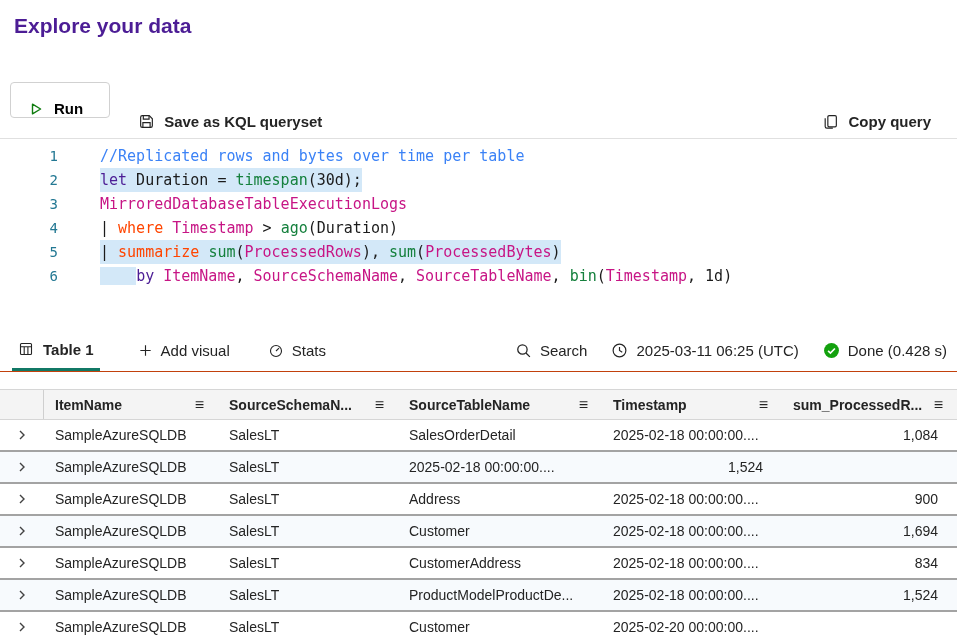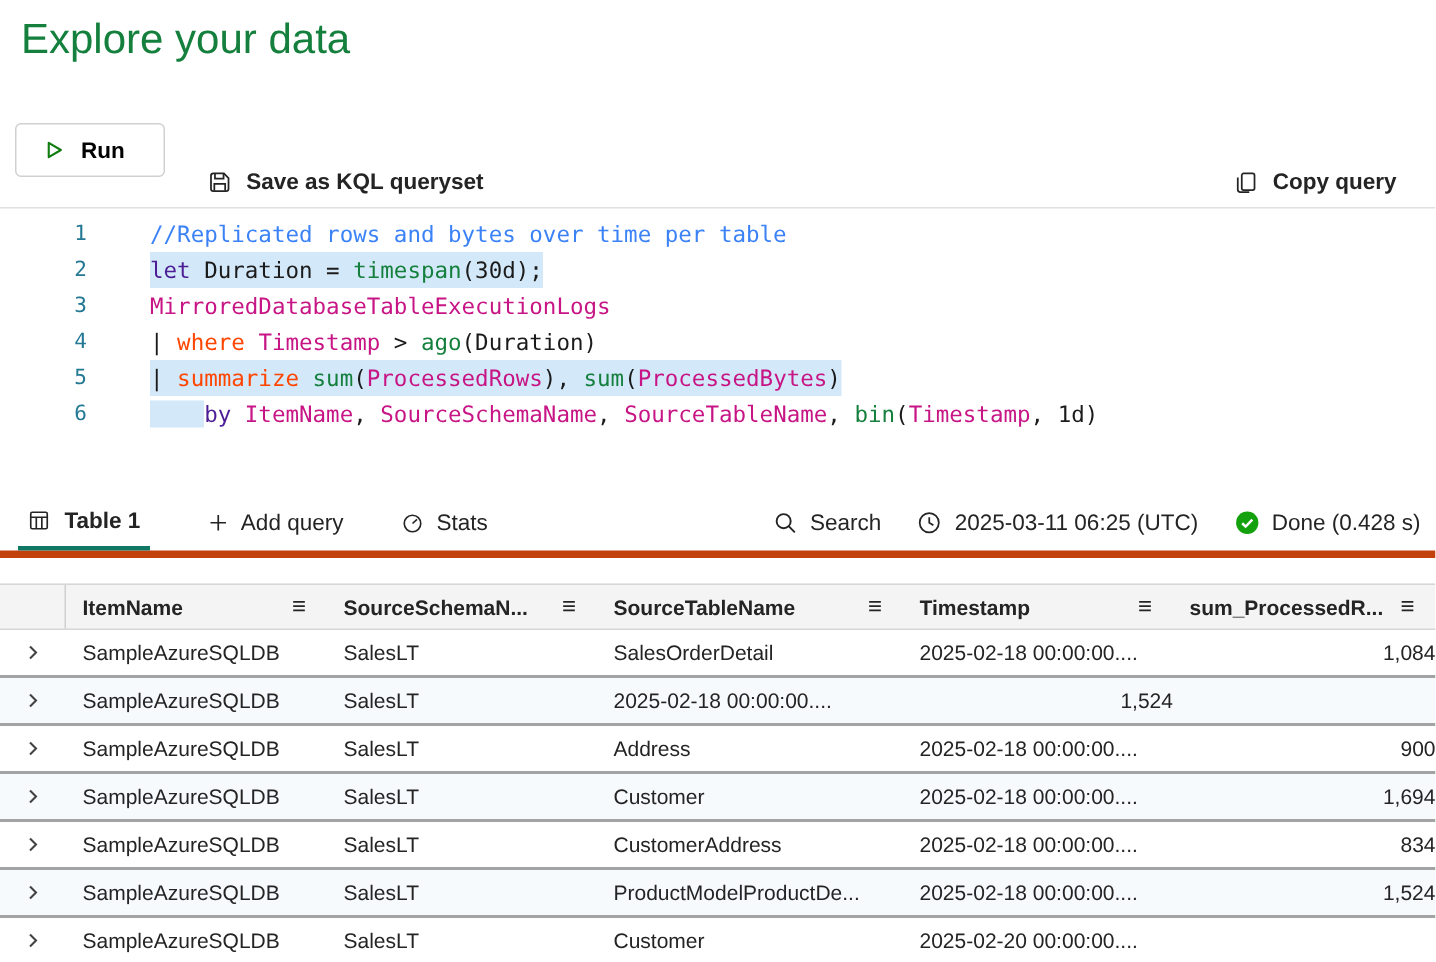--- a/index.html
+++ b/index.html
@@ -1,63 +1,63 @@
 <!DOCTYPE html>
 <html><head>
 <meta charset="utf-8">
 <style>
   html,body{margin:0;padding:0;}
   body{
     width:957px;height:641px;overflow:hidden;background:#ffffff;
     font-family:"Liberation Sans","DejaVu Sans",sans-serif;color:#242424;position:relative;
   }
   
-  .page-title{margin:12px 0 0 14px;font-size:28px;font-weight:400;color:#15803d;line-height:28px;}
+  .page-title{margin:12px 0 0 14px;font-size:21px;font-weight:700;color:#4c1d95;line-height:28px;}
   
   .toolbar{display:flex;align-items:center;height:36px;margin-top:42px;padding:0 26px 0 10px;}
-  .run-btn{display:flex;align-items:center;gap:10px;height:36px;padding:0 26px 0 17px;
+  .run-btn{display:flex;align-items:flex-end;gap:10px;height:36px;padding:0 26px 0 17px;
     background:#fff;border:1px solid #d1d1d1;border-radius:4px;font-size:15px;font-weight:600;cursor:pointer;}
   .flat-btn{display:flex;align-items:center;gap:9px;font-size:15px;font-weight:600;margin-left:28px;cursor:pointer;background:none;border:none;color:#242424;padding:0;margin-top:43px;}
   .copy-btn{margin-left:auto;}
   
   .editor{margin-top:20px;border-top:1px solid #e0e0e0;height:192px;box-sizing:border-box;padding-top:5px;}
   .code-line{display:flex;height:24px;line-height:24px;
     font-family:"DejaVu Sans Mono","Liberation Mono",monospace;font-size:15px;}
   .gutter{width:58px;flex:none;text-align:right;color:#237893;font-size:14px;}
   .line-content{margin-left:42px;white-space:pre;color:#1b1b1b;}
   .line-content.sel-full{background:#d3e8f8;}
   .tok.sel{background:#d3e8f8;}
   .tok-comment{color:#3b82f6;}
   .tok-keyword{color:#4c1d95;}
   .tok-function{color:#15803d;}
   .tok-operator{color:#ff4500;}
   .tok-table{color:#c71585;}
   .tok-column{color:#c71585;}
   .tok-plain{color:#1b1b1b;}
   
-  .tabbar{display:flex;align-items:center;height:42px;border-bottom:5px solid #c2410c;padding:0 10px 0 12px;box-sizing:border-box;}
+  .tabbar{display:flex;align-items:center;height:42px;border-bottom:1px solid #c2410c;padding:0 10px 0 12px;box-sizing:border-box;}
   .tab{display:flex;align-items:center;gap:9px;height:100%;padding:0 6px;font-size:15px;font-weight:600;
     border-bottom:3px solid transparent;box-sizing:border-box;cursor:pointer;}
   .tab.active{border-bottom-color:#117865;}
   .tab-flat{display:flex;align-items:center;gap:8px;margin-left:38px;font-size:15px;cursor:pointer;background:none;border:none;color:#242424;padding:0;}
   .tab-right{margin-left:auto;display:flex;align-items:center;}
   .grp{display:flex;align-items:center;gap:8px;margin-left:24px;font-size:15px;white-space:nowrap;}
   
   .results{margin-top:17px;}
   .tr{display:grid;grid-template-columns:44px 174px 180px 204px 180px 1fr;align-items:center;
     height:32px;box-sizing:border-box;border-bottom:2px solid #a3a3a3;font-size:14px;}
   .tr.head{height:31px;background:#f4f4f4;border-top:1px solid #d6d6d6;border-bottom:1px solid #d6d6d6;font-weight:600;}
   .results-body .tr:nth-child(even){background:#f7fafd;}
   .td{padding-left:11px;white-space:nowrap;overflow:hidden;}
   .td.expander{padding-left:0;display:flex;align-items:center;justify-content:center;align-self:stretch;}
   .tr.head .expander{border-right:1px solid #cfcfcf;}
   .th-cell{display:flex;align-items:center;justify-content:space-between;padding-right:14px;align-self:stretch;}
   .th-label{overflow:hidden;white-space:nowrap;}
   .menu-icon{font-size:16px;color:#242424;cursor:pointer;flex:none;margin-left:6px;}
-  .td.num{text-align:right;}
+  .td.num{text-align:right;padding-right:19px;}
   svg{display:block;}
 </style>
 </head>
 <body>
 
 <div class="page-title">Explore your data</div>
 
 <div class="toolbar">
   <button class="run-btn">
     <span>
@@ -129,21 +129,21 @@
     </span>
     <span>Table 1</span>
   </div>
 
   <button class="tab-flat">
     <span>
       <svg width="15" height="15" viewBox="0 0 16 16" stroke="#242424" stroke-width="1.2">
           <path d="M8 2.5 V13.5 M2.5 8 H13.5"></path>
         </svg>
     </span>
-    <span>Add query</span>
+    <span>Add visual</span>
   </button>
 
   <button class="tab-flat">
     <span>
       <svg width="16" height="16" viewBox="0 0 16 16" fill="none" stroke="#242424" stroke-width="1.1">
         <circle cx="8" cy="8" r="5.5"></circle>
         <path d="M8 8 L11 5.2"></path>
       </svg>
     </span>
     <span>Stats</span>

